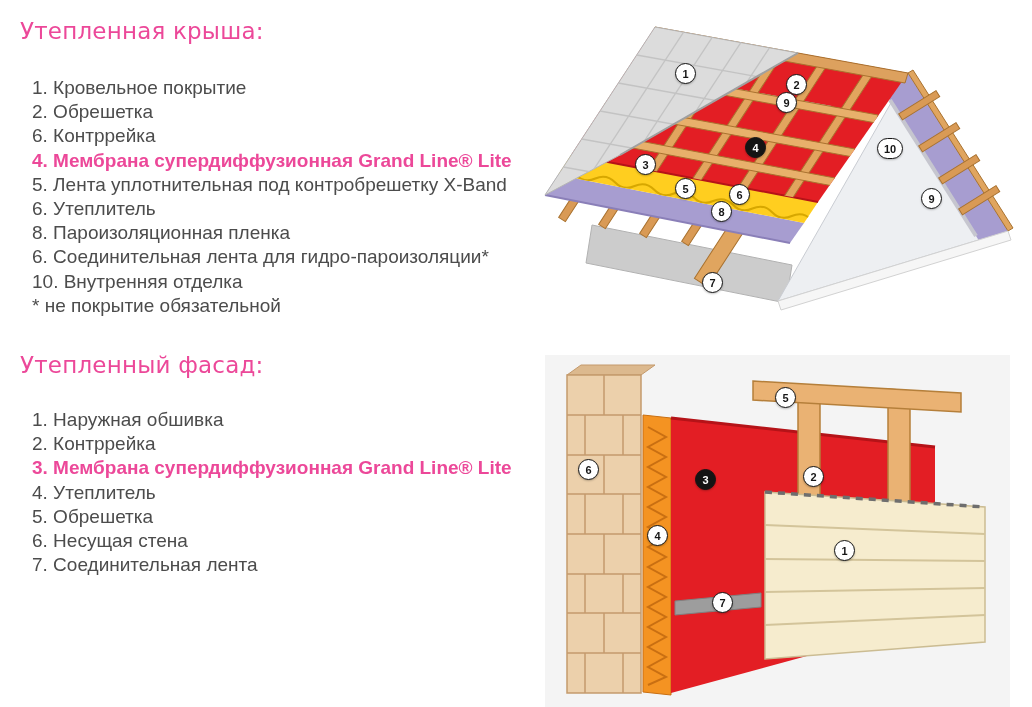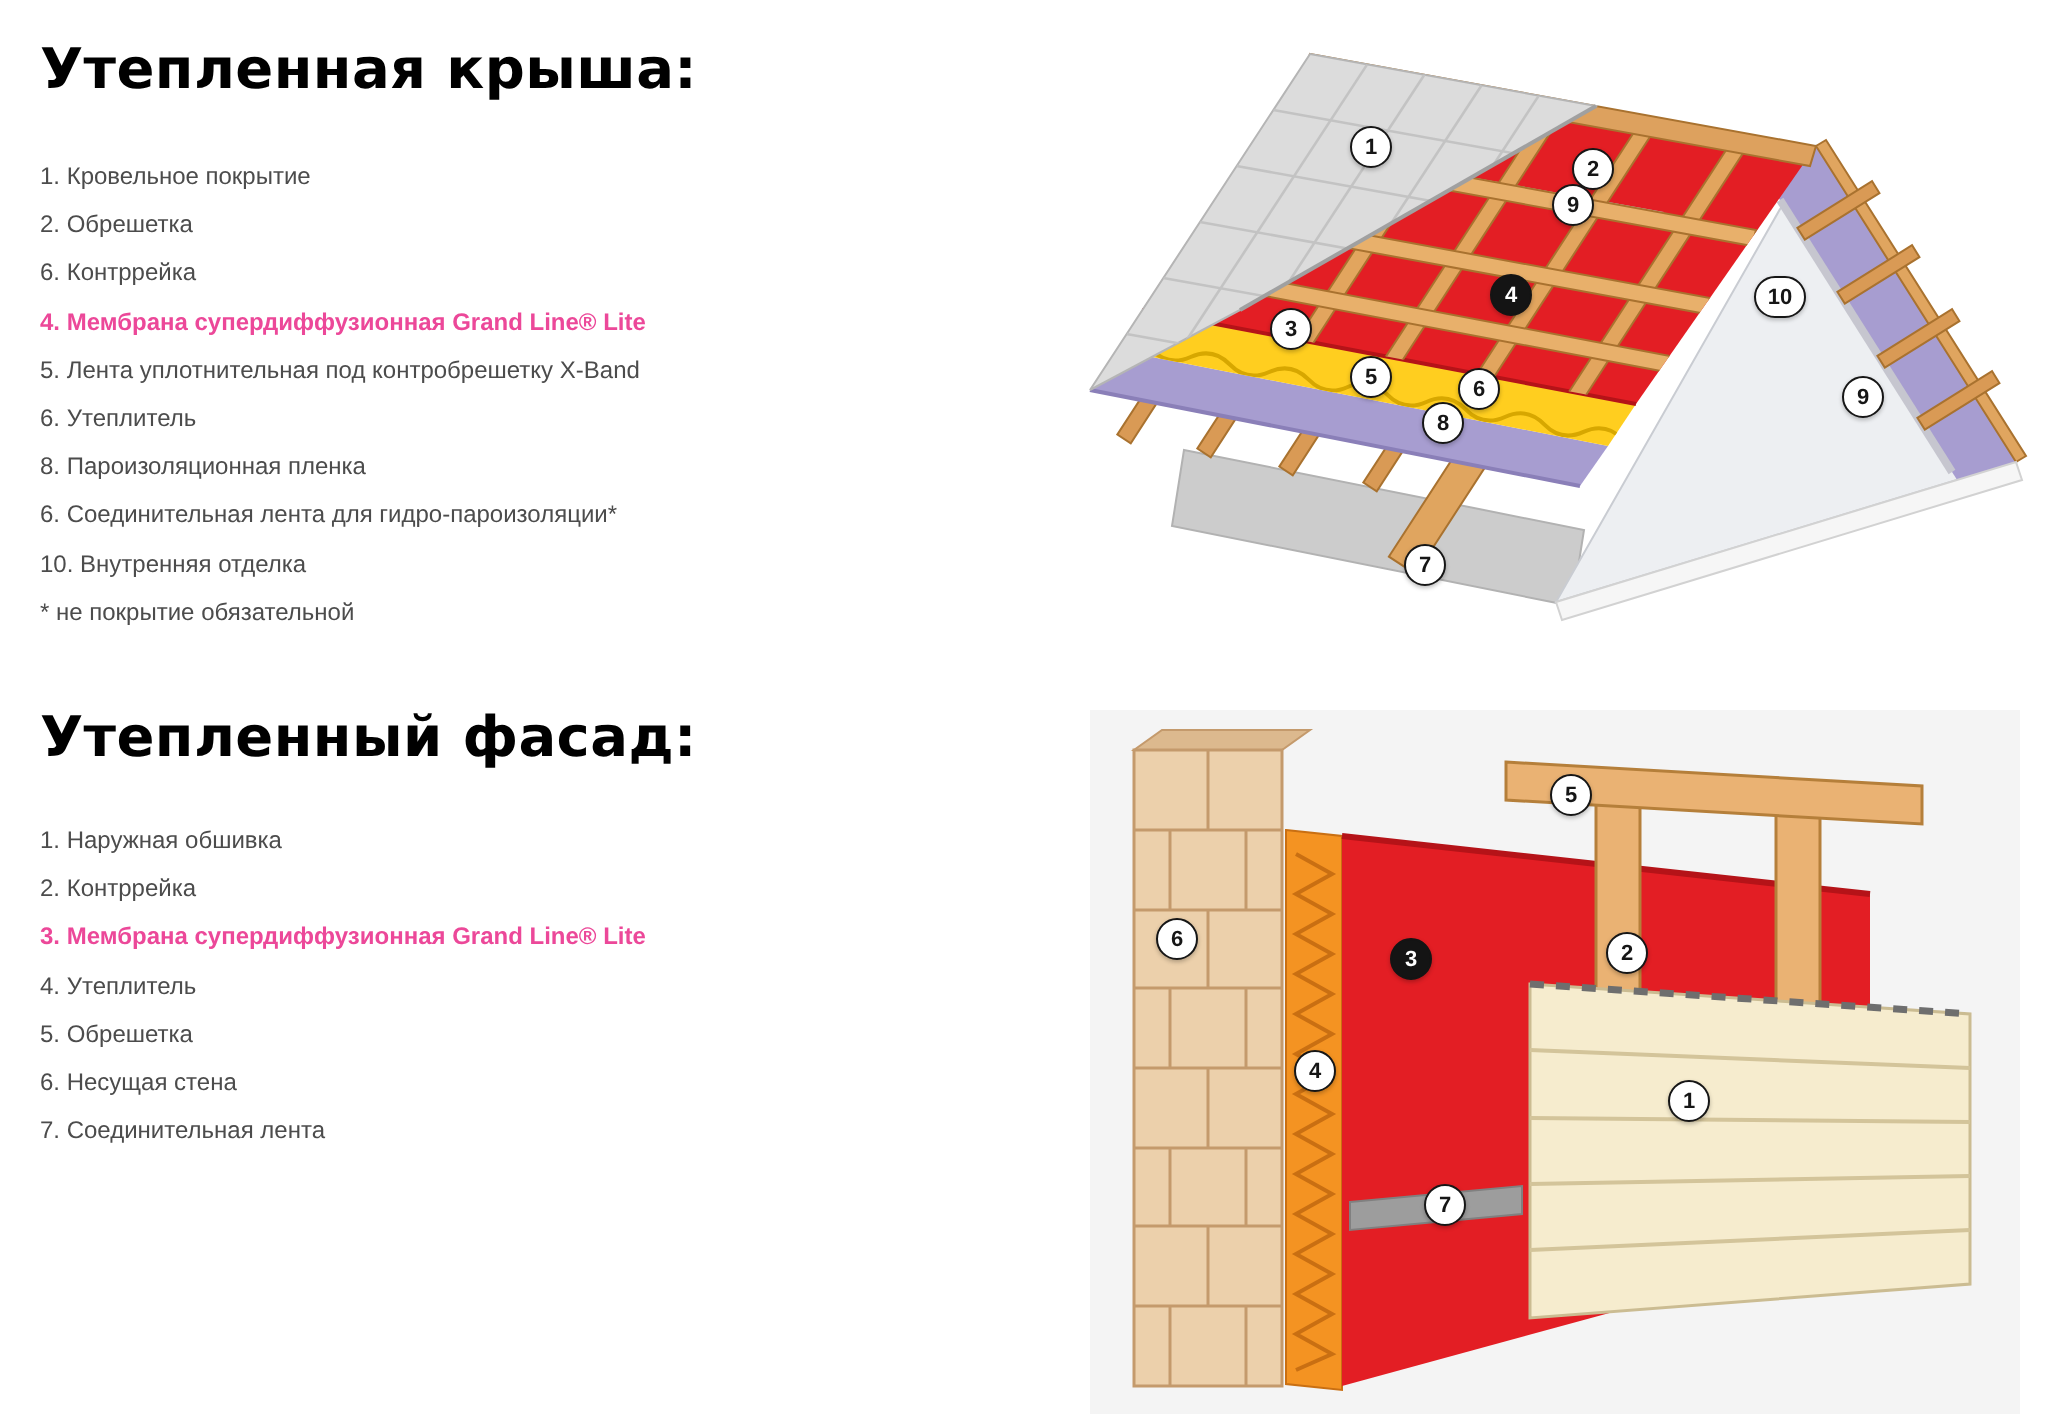--- a/index.html
+++ b/index.html
@@ -1,22 +1,22 @@
 <!DOCTYPE html>
 <html><head>
 <meta charset="utf-8">
 <style>
   *{margin:0;padding:0;box-sizing:border-box}
   html,body{width:1032px;height:707px}
   body{background:#fff;font-family:"Liberation Sans",sans-serif;position:relative;overflow:hidden}
   .text-col{position:absolute;left:20px;top:0;width:505px;height:707px}
-  .sec-title{position:absolute;left:0;font-size:28px;font-weight:700;color:#000000;letter-spacing:.2px;font-family:"DejaVu Sans","Liberation Sans",sans-serif}
+  .sec-title{position:absolute;left:0;font-size:23px;font-weight:400;color:#ec4899;letter-spacing:.2px;font-family:"DejaVu Sans","Liberation Sans",sans-serif}
   #roof-title{top:18px}
   #facade-title{top:352px}
-  .legend{position:absolute;left:0;font-size:12px;line-height:24.2px;color:#4c4c4c}
+  .legend{position:absolute;left:12px;font-size:19px;line-height:24.2px;color:#4c4c4c}
   #roof-legend{top:76px}
   #facade-legend{top:408px}
   .legend .bold{font-weight:700;color:#ec4899}
   .art{position:absolute}
   #roof-art{left:540px;top:5px;width:492px;height:345px}
   #facade-art{left:545px;top:355px;width:465px;height:352px}
   .art svg{position:absolute;left:0;top:0;width:100%;height:100%;display:block}
   .co{position:absolute;width:21px;height:21px;border-radius:50%;background:#fff;border:1.5px solid #161616;color:#161616;
       font-size:11px;font-weight:700;display:flex;align-items:center;justify-content:center;
       box-shadow:0 1px 2px rgba(0,0,0,.25)}

